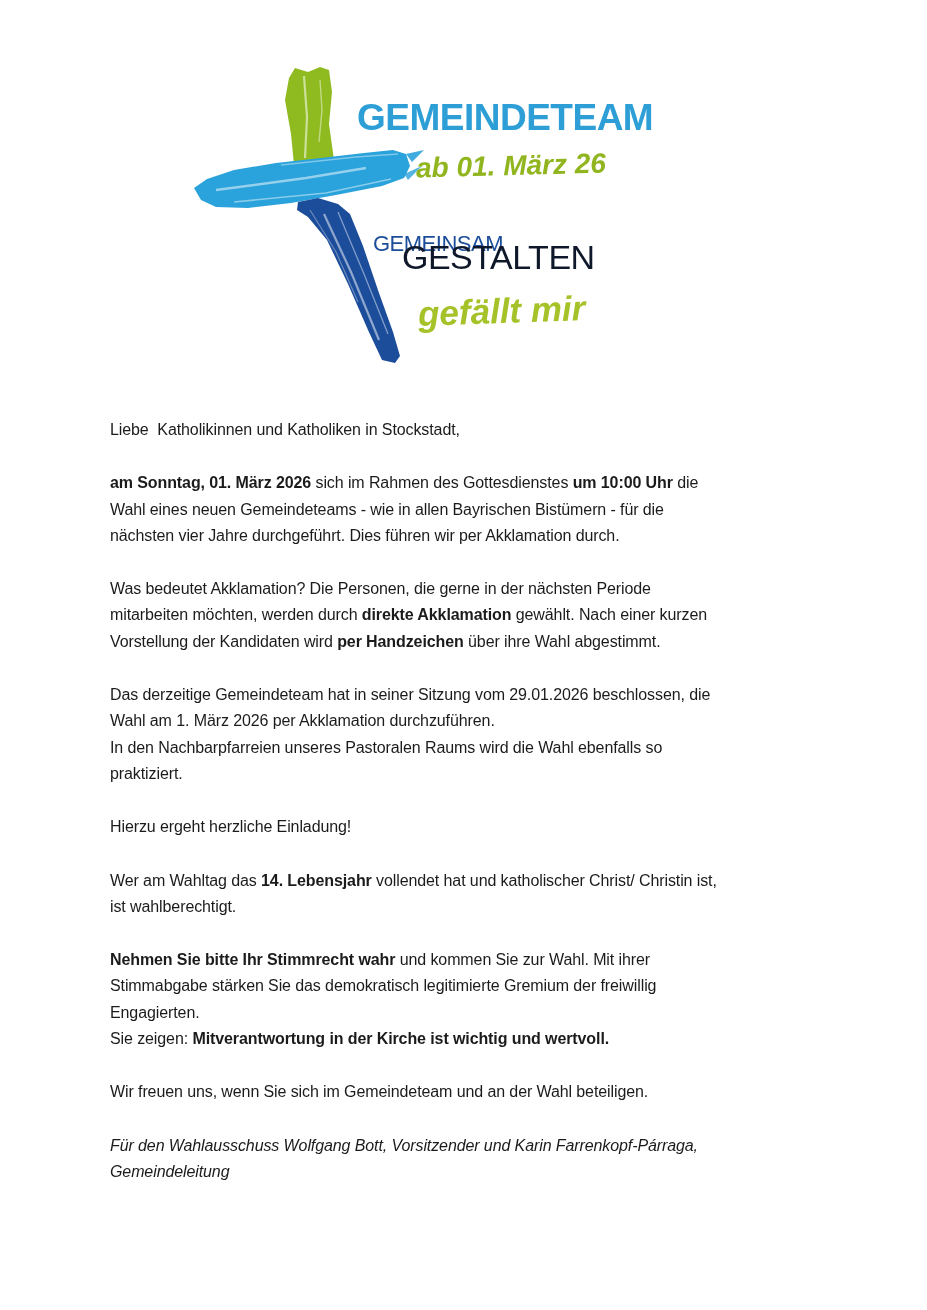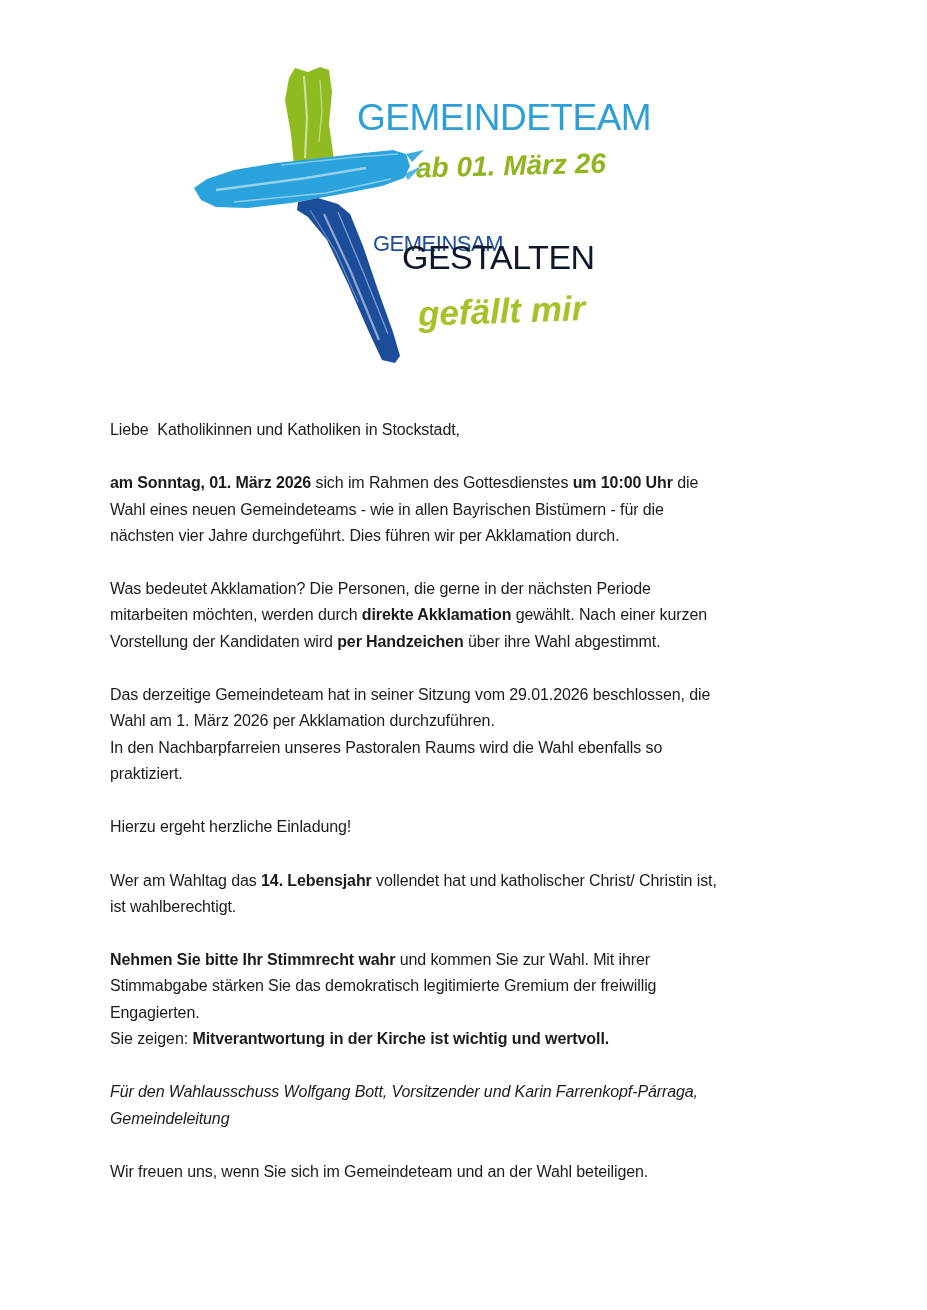--- a/index.html
+++ b/index.html
@@ -31,21 +31,21 @@
   }
   .logo-text {
     position: absolute;
     white-space: nowrap;
     line-height: 1;
   }
   .logo-title {
     left: 171px;            
     top: 37px;              
     font-size: 37px;
-    font-weight: 400;
+    font-weight: 700;
     letter-spacing: -0.5px;
     color: #2e9fd6;
   }
   .logo-date {
     left: 230px;            
     top: 90px;
     font-size: 28px;
     font-weight: 700;
     font-style: italic;
     color: #90b51e;
@@ -154,18 +154,18 @@
 Wahl am 1. März 2026 per Akklamation durchzuführen.
 In den Nachbarpfarreien unseres Pastoralen Raums wird die Wahl ebenfalls so
 praktiziert.</span></p>
       <p class="para"><span>Hierzu ergeht herzliche Einladung!</span></p>
       <p class="para"><span>Wer am Wahltag das </span><span class="bold">14. Lebensjahr</span><span> vollendet hat und katholischer Christ/ Christin ist,
 ist wahlberechtigt.</span></p>
       <p class="para"><span class="bold">Nehmen Sie bitte Ihr Stimmrecht wahr</span><span> und kommen Sie zur Wahl. Mit ihrer
 Stimmabgabe stärken Sie das demokratisch legitimierte Gremium der freiwillig
 Engagierten.
 Sie zeigen: </span><span class="bold">Mitverantwortung in der Kirche ist wichtig und wertvoll.</span></p>
+      <p class="para"><span>Wir freuen uns, wenn Sie sich im Gemeindeteam und an der Wahl beteiligen.</span></p>
       <p class="para italic"><span>Für den Wahlausschuss Wolfgang Bott, Vorsitzender und Karin Farrenkopf-Párraga,
 Gemeindeleitung</span></p>
-      <p class="para"><span>Wir freuen uns, wenn Sie sich im Gemeindeteam und an der Wahl beteiligen.</span></p>
     </div>
 
 </div>
 
 </body></html>

